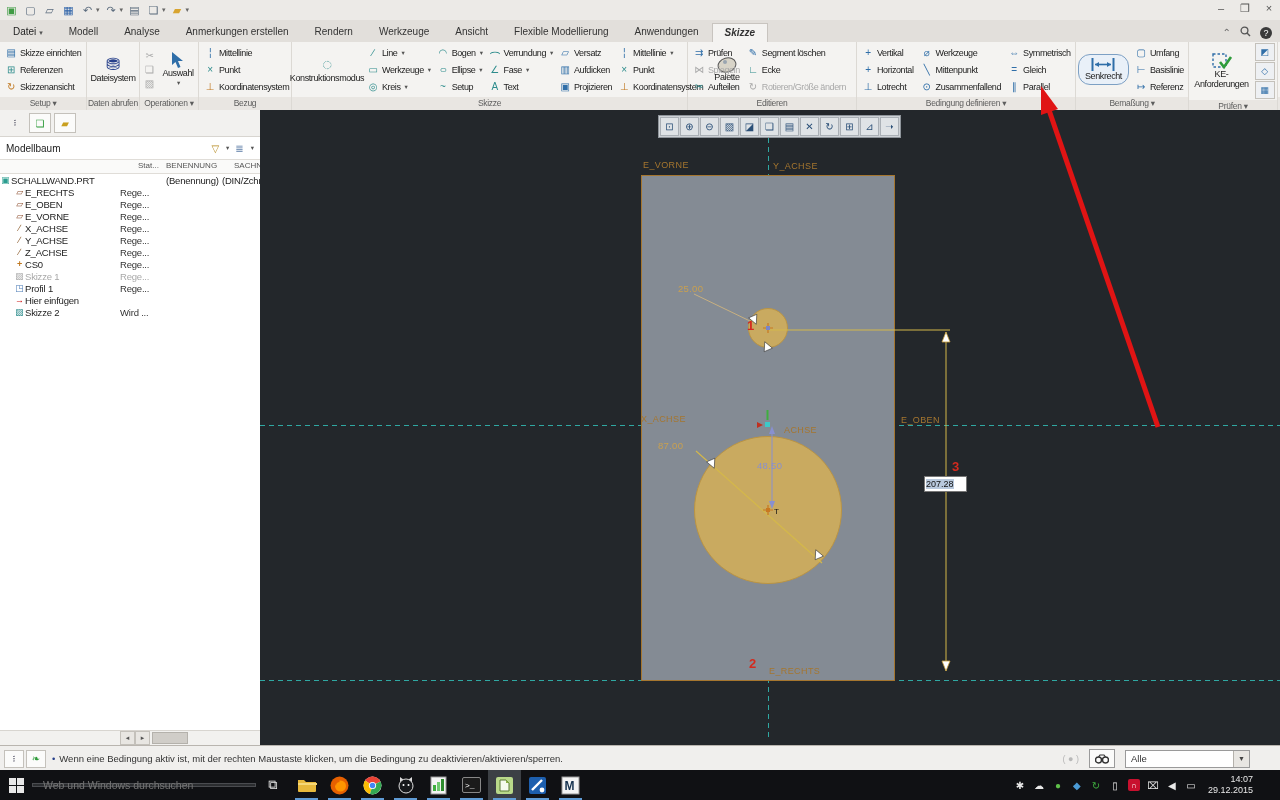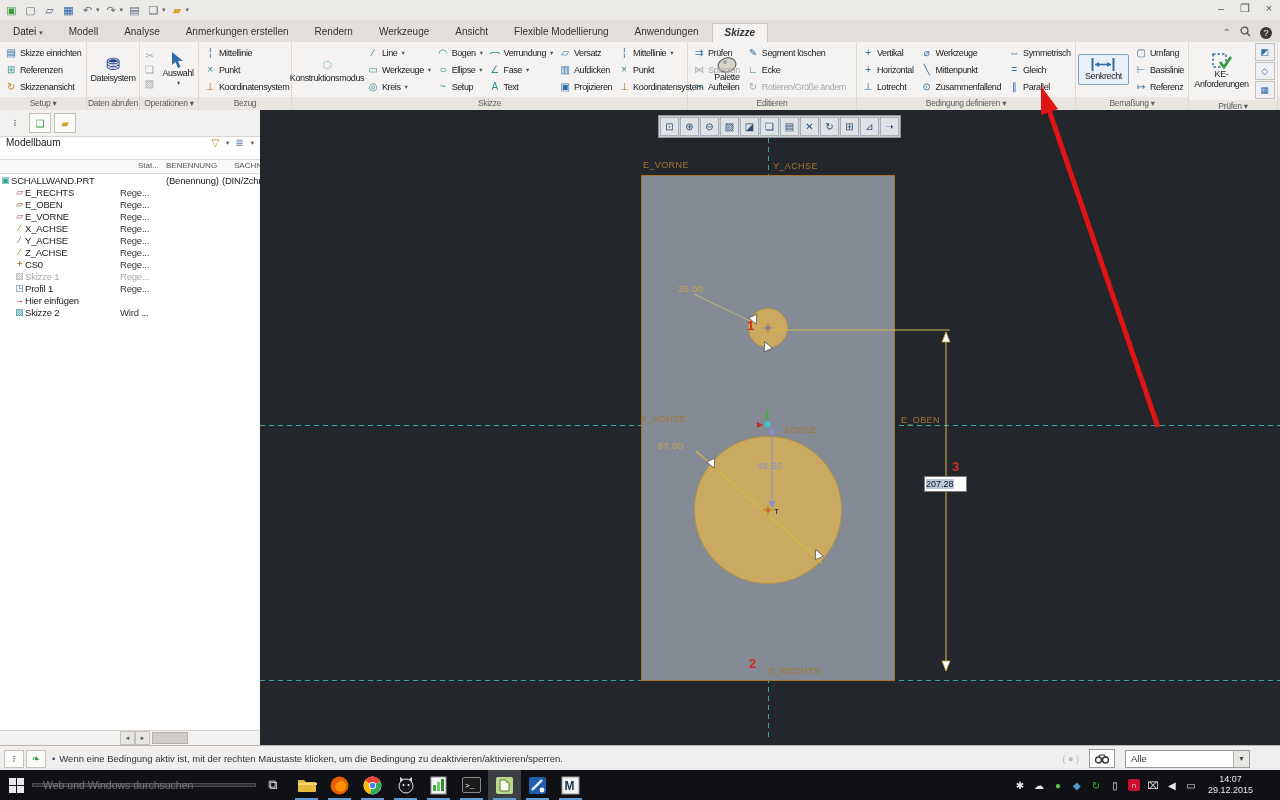--- a/index.html
+++ b/index.html
@@ -44,33 +44,33 @@
   .ric{width:12px;text-align:center;font-size:10px;color:#2f6ea8;flex:0 0 auto;}
   .ric.teal{color:#2d8c8c;}
   .ric.gray{color:#a9a9a9;}
   .ric.org{color:#c07820;}
   .ric.rot90{display:inline-block;transform:rotate(90deg);}
   .dda{font-size:6.5px;color:#555;margin-left:1px;}
   .bigbtn{display:flex;flex-direction:column;align-items:center;justify-content:center;
     font-size:9px;letter-spacing:-0.4px;color:#222;text-align:center;padding:1px 3px;line-height:1.1;}
   .bigbtn .bic{font-size:17px;line-height:18px;}
   .sep{width:1px;background:#e2dfda;align-self:stretch;margin:2px 1px;}
-  .senkrecht{border:1px solid #7da0c4;background:#e9f0f8;border-radius:2px;padding:2px 6px;}
+  .senkrecht{border:1px solid #7da0c4;background:#e9f0f8;border-radius:12px;padding:2px 6px;}
   .stack3{display:flex;flex-direction:column;gap:1px;}
   .stack3 .sbtn{width:18px;height:16px;border:1px solid #c4c1bb;background:#eef0f3;font-size:9px;
     color:#2f6ea8;display:flex;align-items:center;justify-content:center;}
   
   .lpanel{position:absolute;left:0;top:110px;width:260px;height:635px;background:#ffffff;
     border-right:1px solid #888;display:flex;flex-direction:column;}
   .ptabs{height:26px;background:#f2f1ef;border-bottom:1px solid #d8d5d0;display:flex;
     align-items:center;gap:3px;padding-left:4px;}
   .ptab{width:20px;height:18px;border:1px solid #c4c1bb;background:#fbfbfa;display:flex;
     align-items:center;justify-content:center;font-size:10px;}
   .ptab.flat{border-color:transparent;background:transparent;}
-  .treehdr{height:22px;display:flex;align-items:flex-start;padding:0 6px;font-size:10px;color:#222;}
+  .treehdr{height:22px;display:flex;align-items:center;padding:0 6px;font-size:10px;color:#222;}
   .treehdr .hicons{margin-left:auto;display:flex;gap:6px;align-items:center;}
   .treehdr .hic{font-size:10px;color:#b58a20;}
   .treehdr .hic2{font-size:10px;color:#5a7ba6;}
   .colhdr{height:13px;border-top:1px solid #e0ddd8;border-bottom:1px solid #e0ddd8;position:relative;
     font-size:8px;color:#555;background:#fafaf9;}
   .colhdr span{position:absolute;top:1px;}
   .tree{flex:1;position:relative;font-size:9.5px;letter-spacing:-0.2px;color:#222;overflow:hidden;}
   .trow{height:12px;display:flex;align-items:center;position:relative;}
   .trow .tic{width:11px;text-align:center;font-size:9px;flex:0 0 auto;}
   .trow .tname{white-space:nowrap;}
@@ -128,21 +128,21 @@
   .tsearch input{background:transparent;border:none;outline:none;color:#9a9a9a;font-size:10.5px;
     padding-left:10px;width:100%;font-family:"Liberation Sans",sans-serif;}
   .tvbtn{width:34px;display:flex;align-items:center;justify-content:center;font-size:13px;color:#e8e8e8;}
   .tapp{width:33px;display:flex;align-items:center;justify-content:center;position:relative;}
   .tapp.run::after{content:"";position:absolute;left:5px;right:5px;bottom:0;height:2px;background:#5f9bd5;}
   .tapp.active{background:#3c4045;}
   .tray{margin-left:auto;display:flex;align-items:center;gap:7px;padding-right:6px;}
   .tri{font-size:10px;color:#e8e8e8;width:12px;text-align:center;}
   .tri.avira{background:#c8102e;color:#fff;border-radius:2px;font-size:8px;width:12px;height:12px;
     display:inline-flex;align-items:center;justify-content:center;}
-  .clock{text-align:center;font-size:9px;line-height:11px;color:#e8e8e8;padding:0 8px 0 4px;}
+  .clock{text-align:right;font-size:9px;line-height:11px;color:#e8e8e8;padding:0 8px 0 4px;}
   .peek{width:5px;border-left:1px solid #4a4c50;}
   
   .redarrow{position:absolute;left:1010px;top:68px;width:170px;height:372px;pointer-events:none;z-index:60;}
 </style>
 </head>
 <body>
 
 <div id="screen">
 
   <div class="titlebar">

